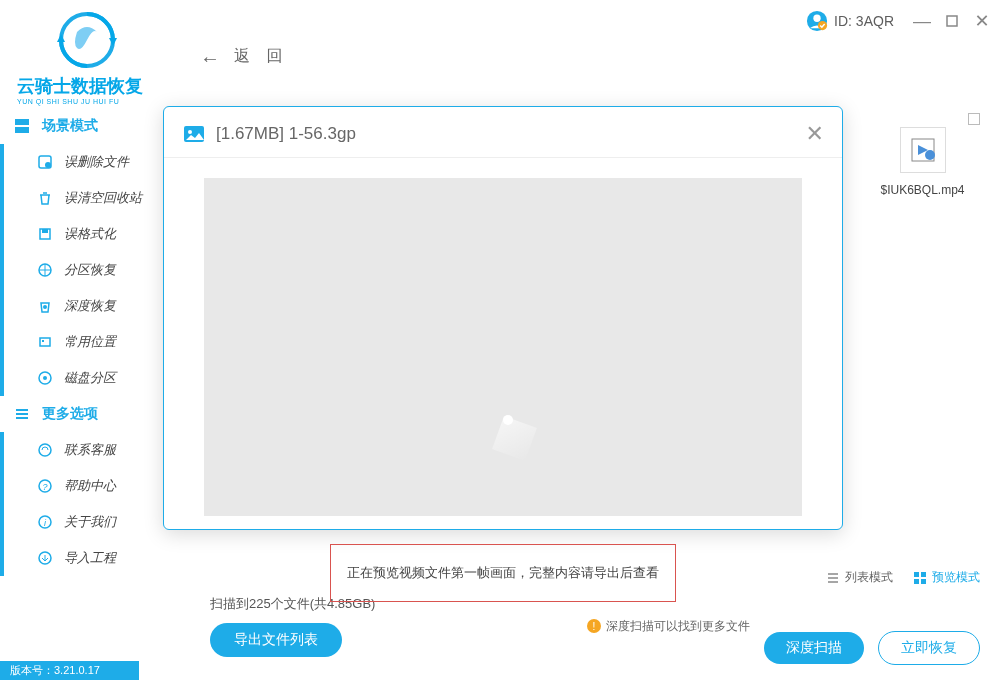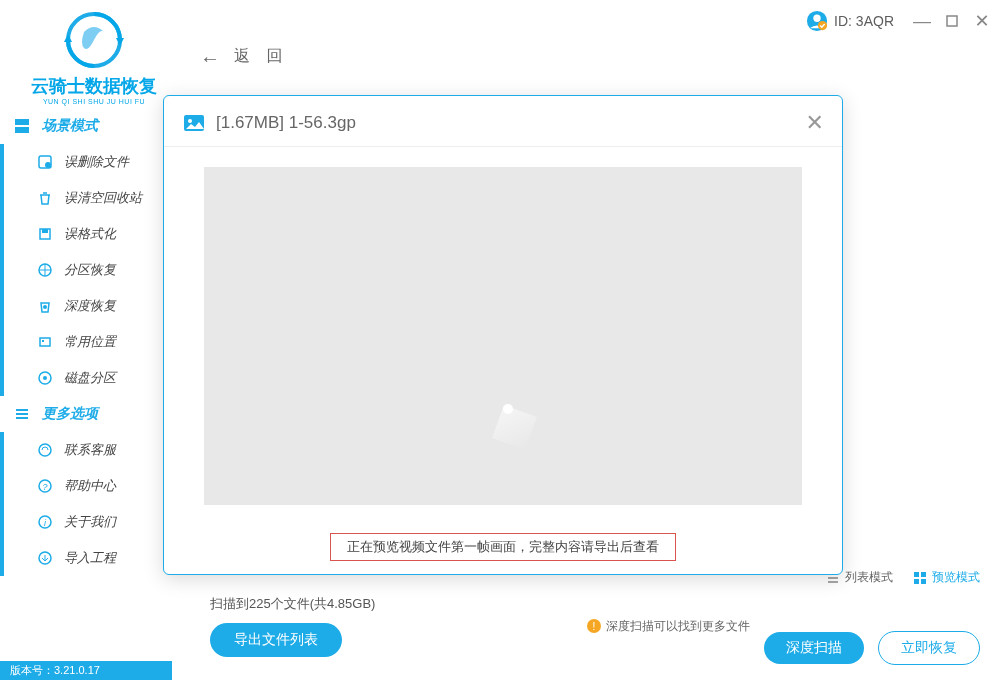--- a/index.html
+++ b/index.html
@@ -4,34 +4,34 @@
 <style>
 * { margin: 0; padding: 0; box-sizing: border-box; font-family: "Microsoft YaHei", Arial, sans-serif; }
 body { width: 1000px; height: 680px; background: #fff; overflow: hidden; position: relative; }
 
 .topbar { position: absolute; right: 10px; top: 10px; display: flex; align-items: center; gap: 8px; }
 .id-badge { display: flex; align-items: center; gap: 6px; color: #5d5d5d; font-size: 14px; }
 .id-icon { width: 22px; height: 22px; }
 .win-controls { display: flex; gap: 14px; margin-left: 12px; align-items: center; }
 .win-btn { width: 16px; height: 16px; color: #888; font-size: 18px; cursor: pointer; display: flex; align-items: center; justify-content: center; }
 
-.logo-area { position: absolute; left: 24px; top: 8px; width: 140px; text-align: center; }
+.logo-area { position: absolute; left: 17px; top: 8px; width: 140px; }
 .logo-circle { width: 64px; height: 64px; margin: 0 auto; }
 .logo-text { color: #05a7e8; font-size: 18px; font-weight: bold; margin-top: 2px; }
 .logo-sub { color: #05a7e8; font-size: 7px; letter-spacing: 0.5px; }
 
 .toolbar { position: absolute; left: 200px; top: 45px; display: flex; align-items: center; gap: 20px; }
 .back-btn { display: flex; align-items: center; gap: 8px; color: #666; font-size: 16px; cursor: pointer; letter-spacing: 6px; }
 .back-arrow { font-size: 20px; }
 .search-box { display: flex; align-items: center; margin-left: 120px; }
 .search-input { width: 178px; height: 28px; border: 1px solid #ccc; padding: 0 8px; font-size: 13px; outline: none; }
 .search-btn { width: 32px; height: 28px; background: #e8e8e8; border: 1px solid #ccc; border-left: none; display: flex; align-items: center; justify-content: center; cursor: pointer; }
 
 .sidebar { position: absolute; left: 0; top: 108px; width: 172px; bottom: 18px; background: #fff; }
-.section-header { display: flex; align-items: center; gap: 10px; padding: 8px 12px; background: #fff; color: #1eace8; font-size: 14px; font-weight: bold; font-style: italic; }
+.section-header { display: flex; align-items: center; gap: 10px; padding: 8px 12px; background: #fff; color: #1eace8; font-size: 14px; font-weight: bold; }
 .section-header.blue { background: #fff; }
 .section-icon { width: 20px; height: 20px; display: flex; align-items: center; justify-content: center; }
 .nav-item { display: flex; align-items: center; gap: 10px; padding: 9px 12px 9px 36px; color: #444; font-size: 13px; cursor: pointer; position: relative; font-style: italic; }
 .nav-item::before { content: ""; position: absolute; left: 0; top: 0; bottom: 0; width: 4px; background: #1eace8; }
 .nav-item.active { background: #e5f0f6; color: #1eace8; }
 .nav-icon { width: 18px; height: 18px; display: flex; align-items: center; justify-content: center; }
 
 .main { position: absolute; left: 175px; right: 0; top: 92px; bottom: 18px; }
 
 .file-grid { position: absolute; right: 0; top: 0; width: 155px; display: flex; flex-direction: column; gap: 30px; padding-top: 35px; }
@@ -47,33 +47,33 @@
 .status-bar { position: absolute; left: 210px; right: 20px; bottom: 15px; display: flex; align-items: center; justify-content: space-between; }
 .status-left { color: #555; font-size: 13px; }
 .export-btn { background: #1eace8; color: #fff; border: none; padding: 8px 24px; border-radius: 18px; font-size: 14px; cursor: pointer; margin-top: 10px; }
 .status-right { display: flex; align-items: center; gap: 14px; }
 .tip-text { color: #666; font-size: 12px; display: flex; align-items: center; gap: 5px; }
 .tip-icon { width: 14px; height: 14px; background: #f5a623; border-radius: 50%; color: #fff; font-size: 10px; display: flex; align-items: center; justify-content: center; }
 .action-btn { padding: 7px 22px; border-radius: 18px; font-size: 14px; cursor: pointer; margin-top: 44px; }
 .btn-filled { background: #1eace8; color: #fff; border: none; }
 .btn-outline { background: #fff; color: #1eace8; border: 1px solid #1eace8; }
 
-.version { position: absolute; left: 0; bottom: 0; width: 172px; background: #1eace8; color: #fff; font-size: 11px; padding: 2px 10px; }
-
-.modal { position: absolute; left: 163px; top: 95px; width: 680px; height: 480px; background: #fff; border: 1px solid #1eace8; border-radius: 6px; box-shadow: 0 4px 20px rgba(0,0,0,0.15); }
+.version { position: absolute; left: 0; bottom: 0; width: 139px; background: #1eace8; color: #fff; font-size: 11px; padding: 2px 10px; }
+
+.modal { position: absolute; left: 163px; top: 106px; width: 680px; height: 424px; background: #fff; border: 1px solid #1eace8; border-radius: 6px; box-shadow: 0 4px 20px rgba(0,0,0,0.15); }
 .modal-header { display: flex; align-items: center; padding: 14px 18px 10px; border-bottom: 1px solid #eee; gap: 10px; }
 .modal-icon { width: 24px; height: 24px; }
 .modal-title { color: #666; font-size: 17px; flex: 1; }
 .modal-close { font-size: 22px; color: #999; cursor: pointer; }
 .modal-body { padding: 20px 40px 10px; }
 .preview-area { width: 100%; height: 338px; background: #e8e8e8; position: relative; }
 .preview-spinner { position: absolute; left: 50%; top: 70%; width: 10px; height: 10px; background: #fff; border-radius: 50%; }
 .preview-trail { position: absolute; left: 49%; top: 72%; width: 35px; height: 35px; background: linear-gradient(135deg, rgba(255,255,255,0.6), transparent); transform: rotate(20deg); }
 .modal-footer { text-align: center; padding: 18px 0 0; }
-.modal-msg { display: inline-block; border: 1px solid #d9534f; padding: 4px 16px; color: #444; font-size: 13px; }
+.modal-msg { display: inline-block; border: 1px solid #d9534f; padding: 19px 16px; color: #444; font-size: 13px; }
 </style>
 </head>
 <body>
 
 <div class="topbar">
   <div class="id-badge">
     <span class="id-icon">
       <svg viewBox="0 0 24 24" width="22" height="22">
           <circle cx="12" cy="12" r="11" fill="#1eace8"></circle>
           <circle cx="12" cy="9" r="4" fill="#fff"></circle>
@@ -236,20 +236,31 @@
         </svg>
       </span>
       <span>导入工程</span>
     </div>
 </div>
 
 <div class="version">版本号：3.21.0.17</div>
 
 <div class="main">
   <div class="file-grid">
+    <div class="file-card">
+      <div class="file-checkbox"></div>
+      <div class="file-thumb">
+          <svg width="30" height="30">
+            <rect x="4" y="4" width="22" height="22" fill="#fff" stroke="#888"></rect>
+            <polygon points="10,10 10,20 20,15" fill="#4a90d9"></polygon>
+            <circle cx="22" cy="20" r="5" fill="#4a90d9"></circle>
+          </svg>
+        </div>
+      <div class="file-name">$IUK6BQL.mp4</div>
+    </div>
   </div>
 
   <div class="view-tabs">
     <div class="view-tab">
       <svg width="14" height="14">
           <line x1="2" y1="3" x2="12" y2="3" stroke="#888" stroke-width="1.5"></line>
           <line x1="2" y1="7" x2="12" y2="7" stroke="#888" stroke-width="1.5"></line>
           <line x1="2" y1="11" x2="12" y2="11" stroke="#888" stroke-width="1.5"></line>
         </svg>
       <span>列表模式</span>

